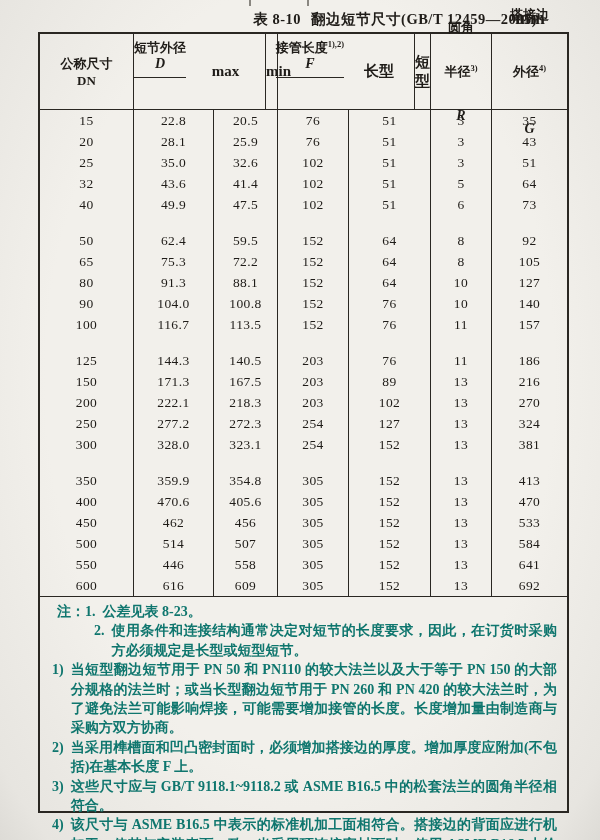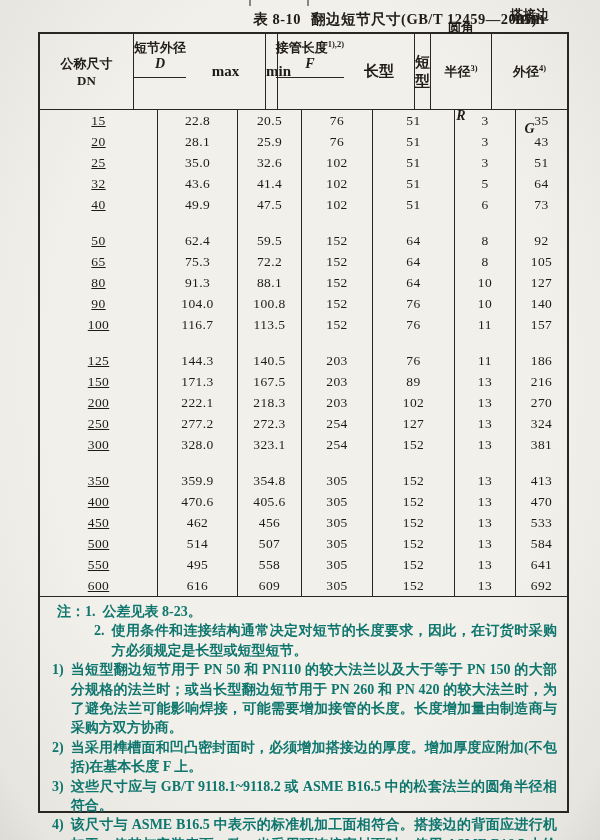--- a/index.html
+++ b/index.html
@@ -35,21 +35,21 @@
   .gb-max{width:80px;} .gb-min{flex:1;} .gb-long{width:71px;} .gb-short{flex:1;}
   .sym{font-style:italic;font-weight:bold;font-size:14px;font-family:"Liberation Serif",serif;}
   sup{font-size:8.5px;font-weight:bold;vertical-align:super;line-height:0;}
   .hl{white-space:nowrap;}
   
   .tbody{height:486px;flex:0 0 auto;display:flex;flex-direction:column;overflow:hidden;font-weight:500;}
   .row{display:flex;height:21px;flex:0 0 auto;}
   .row.gap{height:15px;}
   .cell{box-sizing:border-box;display:flex;align-items:center;justify-content:center;
         font-size:13.5px;letter-spacing:0.4px;}
-  .cell.c0{width:118px;border-right:1.5px solid #2a2722;text-decoration:underline;}
+  .cell.c0{width:94px;border-right:1.5px solid #2a2722;}
   .cell.c1{width:80px;border-right:1.5px solid #2a2722;}
   .cell.c2{width:64px;border-right:1.5px solid #2a2722;}
   .cell.c3{width:71px;border-right:1.5px solid #2a2722;}
   .cell.c4{width:82px;border-right:1.5px solid #2a2722;}
   .cell.c5{width:61px;border-right:1.5px solid #2a2722;}
   .cell.c6{flex:1;}
   
   .notes{flex:1;border-top:1.5px solid #2a2722;padding:5px 10px 4px 12px;box-sizing:border-box;
          font-size:14px;line-height:19.4px;font-weight:600;color:#0f766e;}
   .note{display:flex;align-items:flex-start;}
@@ -305,21 +305,21 @@
         <div class="cell c0">500</div>
         <div class="cell c1">514</div>
         <div class="cell c2">507</div>
         <div class="cell c3">305</div>
         <div class="cell c4">152</div>
         <div class="cell c5">13</div>
         <div class="cell c6">584</div>
       </div>
       <div class="row">
         <div class="cell c0">550</div>
-        <div class="cell c1">495</div>
+        <div class="cell c1">446</div>
         <div class="cell c2">558</div>
         <div class="cell c3">305</div>
         <div class="cell c4">152</div>
         <div class="cell c5">13</div>
         <div class="cell c6">641</div>
       </div>
       <div class="row">
         <div class="cell c0">600</div>
         <div class="cell c1">616</div>
         <div class="cell c2">609</div>

